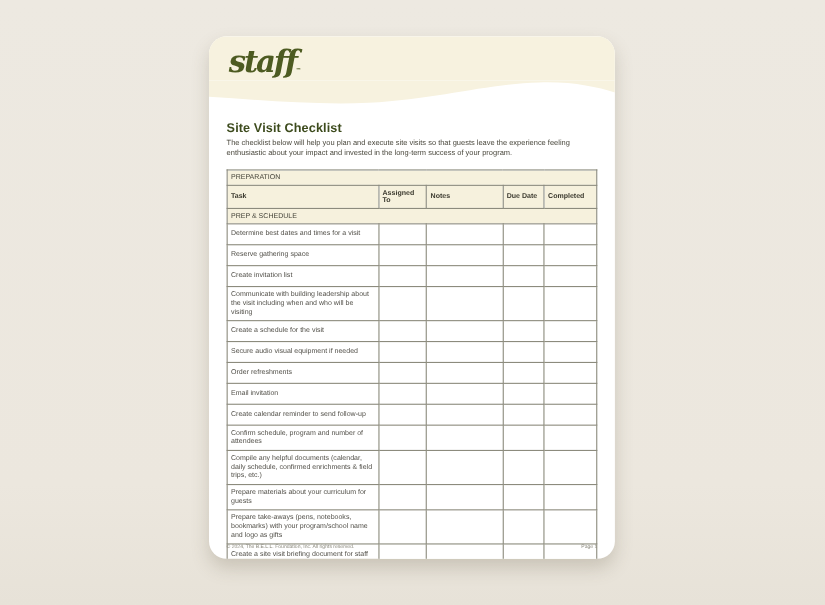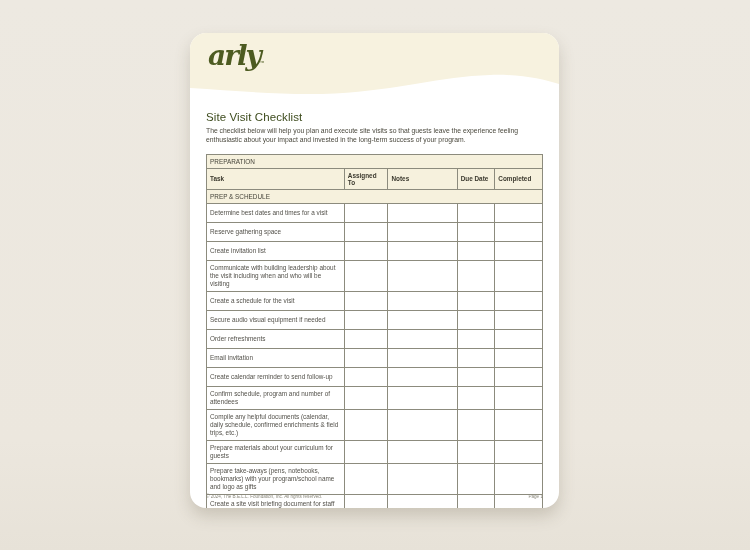--- a/index.html
+++ b/index.html
@@ -56,21 +56,21 @@
     letter-spacing: 0;
     vertical-align: baseline;
     color: #4d5b21;
   }
   .card-body {
     padding: 0 16px;
   }
   .doc-title {
     margin-top: 14px;
     font-size: 11.5px;
-    font-weight: normal;
+    font-weight: bold;
     color: #3d4b1d;
     letter-spacing: 0.1px;
   }
   .doc-intro {
     margin-top: 4px;
     font-size: 6.8px;
     line-height: 1.32;
     color: #4b493e;
     max-width: 335px;
   }
@@ -128,21 +128,21 @@
 </head>
 <body>
 
 <div class="card">
 
   <div class="card-header">
     <div class="header-band"></div>
     <svg class="wave-svg" viewBox="0 0 369 24" preserveAspectRatio="none" aria-hidden="true">
       <path d="M0,0 L369,0 L369,11 C352,6 330,1 300,2 C250,3.5 210,17 145,20.5 C95,22.5 50,18 0,15 Z" fill="#f7f2df"></path>
     </svg>
-    <div class="logo"><span>arly</span><span class="tm">™</span></div>
+    <div class="logo"><span>staff</span><span class="tm">™</span></div>
   </div>
 
   <div class="card-body">
     <div class="doc-title">Site Visit Checklist</div>
     <div class="doc-intro">The checklist below will help you plan and execute site visits so that guests leave the experience feeling enthusiastic about your impact and invested in the long-term success of your program.</div>
 
     <table class="checklist">
       <colgroup>
         <col style="width:41%">
         <col style="width:13%">

